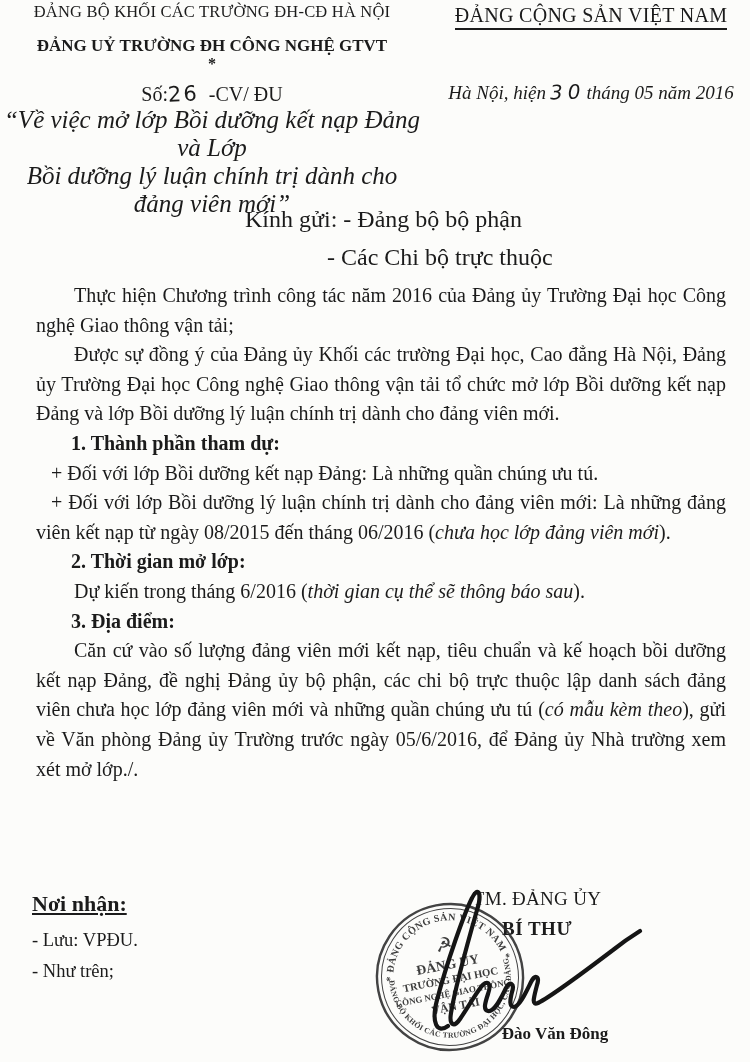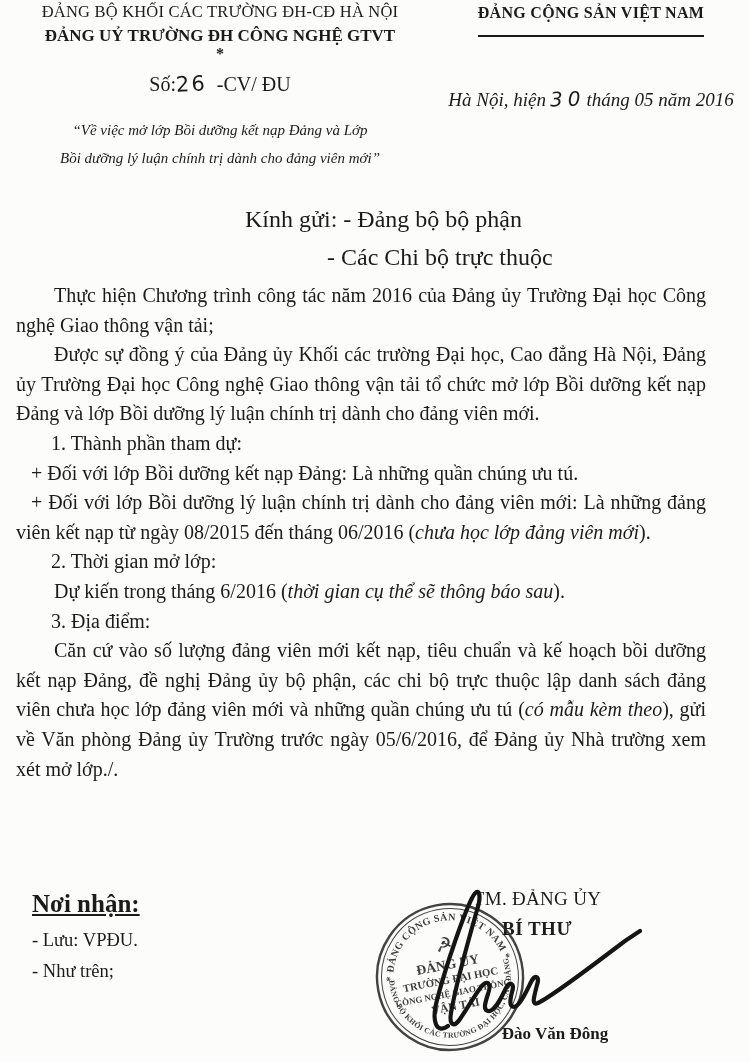--- a/index.html
+++ b/index.html
@@ -1,48 +1,48 @@
 <!DOCTYPE html>
 <html><head>
 <meta charset="utf-8">
 <style>
   html,body{margin:0;padding:0;}
   body{width:750px;height:1062px;background:#e9e9e7;font-family:"Liberation Serif",serif;}
   .page{position:relative;width:750px;height:1062px;background:#fcfcfa;color:#1b1b1b;overflow:hidden;}
 
   
-  .header-left{position:absolute;left:8px;top:2px;width:424px;text-align:center;}
+  .header-left{position:absolute;left:0;top:2px;width:424px;text-align:center;}
   .hl1{font-size:16.5px;letter-spacing:.2px;}
-  .hl2{font-size:17px;font-weight:bold;margin-top:4px;}
+  .hl2{font-size:17px;font-weight:bold;margin-top:14px;}
   .hstar{font-size:16px;font-weight:bold;margin-top:1px;line-height:14px;}
   .doc-number{font-size:20px;margin-top:12px;}
   .hw{font-family:"DejaVu Sans",sans-serif;display:inline-block;transform:rotate(-3deg);font-size:21px;letter-spacing:2px;line-height:1;}
   .doc-number .sep{display:inline-block;width:10px;}
-  .subject{font-size:15px;font-style:italic;margin-top:20px;line-height:28px;}
+  .subject{font-size:25px;font-style:italic;margin-top:0;line-height:28px;}
   .header-right{position:absolute;left:432px;top:4px;width:318px;text-align:center;}
-  .national{display:inline-block;font-size:16px;font-weight:bold;letter-spacing:.3px;border-bottom:2px solid #1b1b1b;padding-bottom:13px;}
+  .national{display:inline-block;font-size:20px;font-weight:normal;letter-spacing:.3px;border-bottom:2px solid #1b1b1b;padding-bottom:1px;}
   .dateline{margin-top:52px;font-size:19px;font-style:italic;white-space:nowrap;}
   .dateline .hw{font-size:20px;transform:rotate(-2deg);letter-spacing:5px;margin:0 1px 0 4px;}
 
   
   .recipients{position:absolute;left:245px;top:200px;font-size:24px;line-height:38px;}
   .recipients .r2{padding-left:82px;}
 
   
-  .body-text{position:absolute;left:16px;top:281px;width:690px;font-size:20px;line-height:29.6px;text-align:justify;}
+  .body-text{position:absolute;left:36px;top:281px;width:690px;font-size:20px;line-height:29.6px;text-align:justify;}
   .body-text p{margin:0;}
   p.indent{text-indent:38px;}
   p.plus{text-indent:15px;}
-  p.item-title{text-indent:35px;font-weight:normal;}
+  p.item-title{text-indent:35px;font-weight:bold;}
   .body-text i{font-style:italic;}
   .body-text b{font-weight:normal;}
 
   
   .noi-nhan{position:absolute;left:32px;top:888px;font-size:18.5px;line-height:31px;}
-  .nn-label{font-size:25px;font-weight:bold;text-decoration:underline;margin-bottom:6px;}
+  .nn-label{font-size:22px;font-weight:bold;text-decoration:underline;margin-bottom:6px;}
   .sig-block{position:absolute;left:432px;top:888px;width:210px;text-align:center;}
   .tm{font-size:19px;letter-spacing:.3px;}
   .bi-thu{font-size:19px;font-weight:bold;margin-top:8px;letter-spacing:.5px;}
   .signer{position:absolute;left:445px;top:1024px;width:220px;text-align:center;font-size:17px;font-weight:bold;z-index:6;}
 
   .stamp{position:absolute;left:374px;top:901px;z-index:3;opacity:.88;}
   .stamp text{fill:#232323;}
   .sig-svg{position:absolute;left:410px;top:876px;z-index:5;}
   .sig-svg path{fill:none;stroke:#151515;stroke-width:4.2px;stroke-linecap:round;stroke-linejoin:round;}
 </style>

